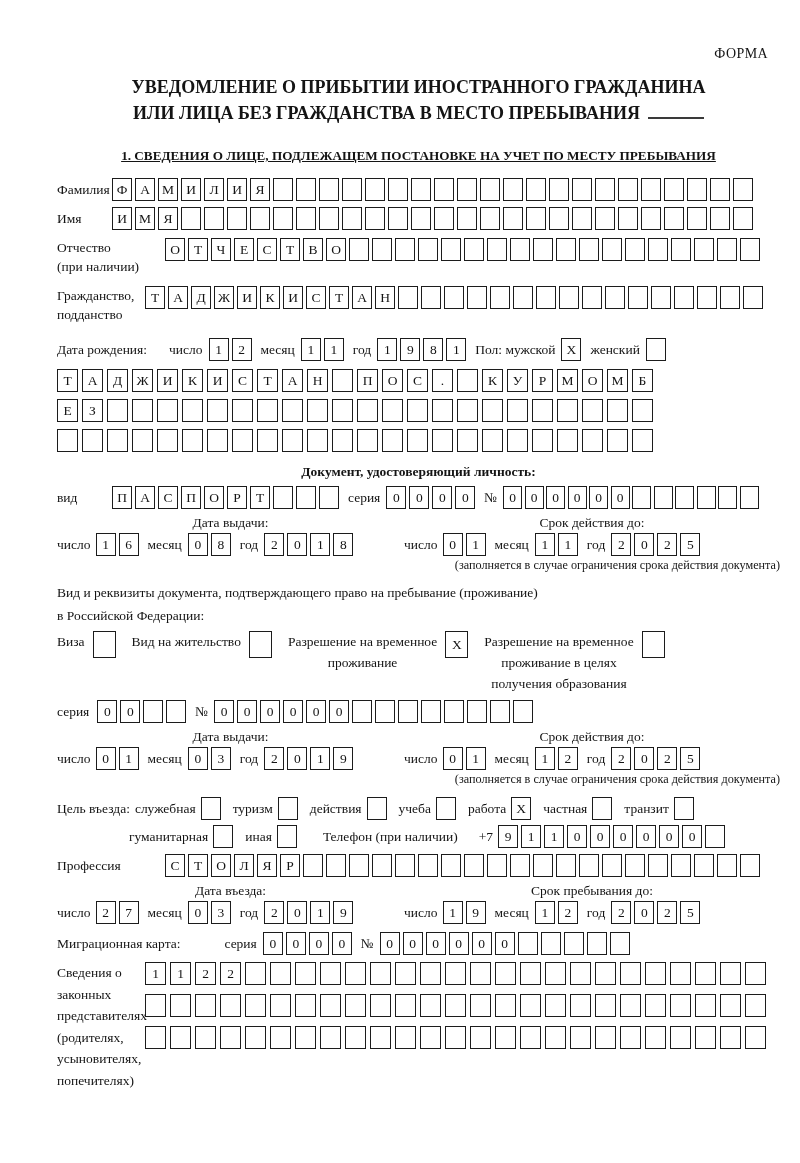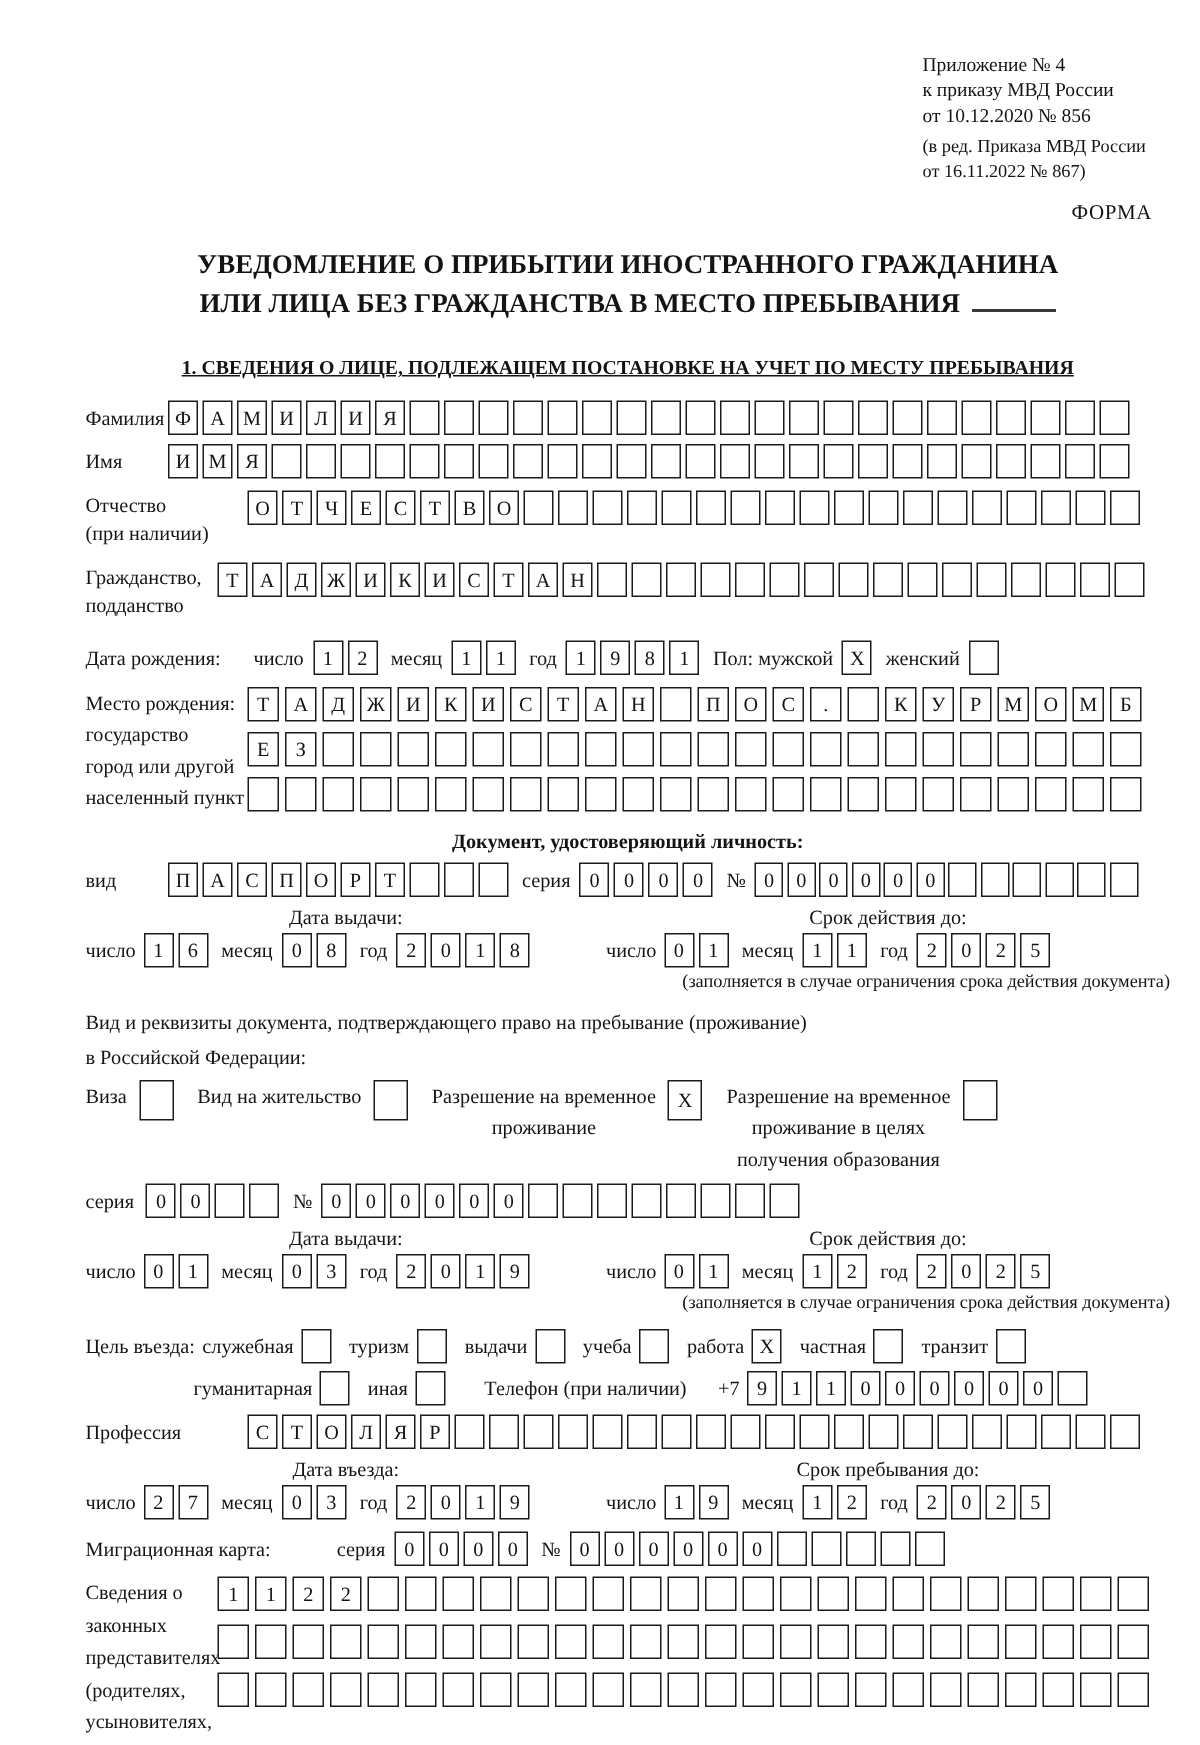--- a/index.html
+++ b/index.html
@@ -78,27 +78,20 @@
   .rep { display: flex; align-items: flex-start; margin-top: 7px; }
   .rep-label { width: 88px; flex: none; line-height: 21.5px; }
   .rep-rows .cells { margin-bottom: 9px; }
   .rep-caption { font-size: 12.4px; margin-top: 0; text-align: center; padding-left: 110px; }
 </style>
 </head>
 <body>
 
 <div class="page">
 
-  <div class="ref-block">
-    <div>Приложение № 4</div>
-    <div>к приказу МВД России</div>
-    <div>от 10.12.2020 № 856</div>
-    <div class="ref-small gap-top">(в ред. Приказа МВД России</div>
-    <div class="ref-small">от 16.11.2022 № 867)</div>
-  </div>
   <div class="forma">ФОРМА</div>
 
   <div class="title">
     <div>УВЕДОМЛЕНИЕ О ПРИБЫТИИ ИНОСТРАННОГО ГРАЖДАНИНА</div>
     <div><span>ИЛИ ЛИЦА БЕЗ ГРАЖДАНСТВА В МЕСТО ПРЕБЫВАНИЯ</span><span class="blank"></span></div>
   </div>
 
   <div class="sec-heading">1. СВЕДЕНИЯ О ЛИЦЕ, ПОДЛЕЖАЩЕМ ПОСТАНОВКЕ НА УЧЕТ ПО МЕСТУ ПРЕБЫВАНИЯ</div>
 
   <div class="row mt14">
@@ -263,26 +256,20 @@
     <span class="cells">
         <span class="cell">X</span>
       </span>
     <span class="ilbl">женский</span>
     <span class="cells">
         <span class="cell"></span>
       </span>
   </div>
 
   <div class="bp">
-    <div class="bp-labels">
-      <div>Место рождения:</div>
-      <div>государство</div>
-      <div>город или другой</div>
-      <div>населенный пункт</div>
-    </div>
     <div class="bp-rows">
       <div class="cells wide">
           <span class="cell">Т</span>
           <span class="cell">А</span>
           <span class="cell">Д</span>
           <span class="cell">Ж</span>
           <span class="cell">И</span>
           <span class="cell">К</span>
           <span class="cell">И</span>
           <span class="cell">С</span>
@@ -559,21 +546,21 @@
   <div class="prow">
     <span class="plbl">Цель въезда:</span>
     <span class="plbl">служебная</span>
     <span class="cells pbox">
         <span class="cell"></span>
       </span>
     <span class="plbl">туризм</span>
     <span class="cells pbox">
         <span class="cell"></span>
       </span>
-    <span class="plbl">выдачи</span>
+    <span class="plbl">действия</span>
     <span class="cells pbox">
         <span class="cell"></span>
       </span>
     <span class="plbl">учеба</span>
     <span class="cells pbox">
         <span class="cell"></span>
       </span>
     <span class="plbl">работа</span>
     <span class="cells pbox">
         <span class="cell">X</span>

